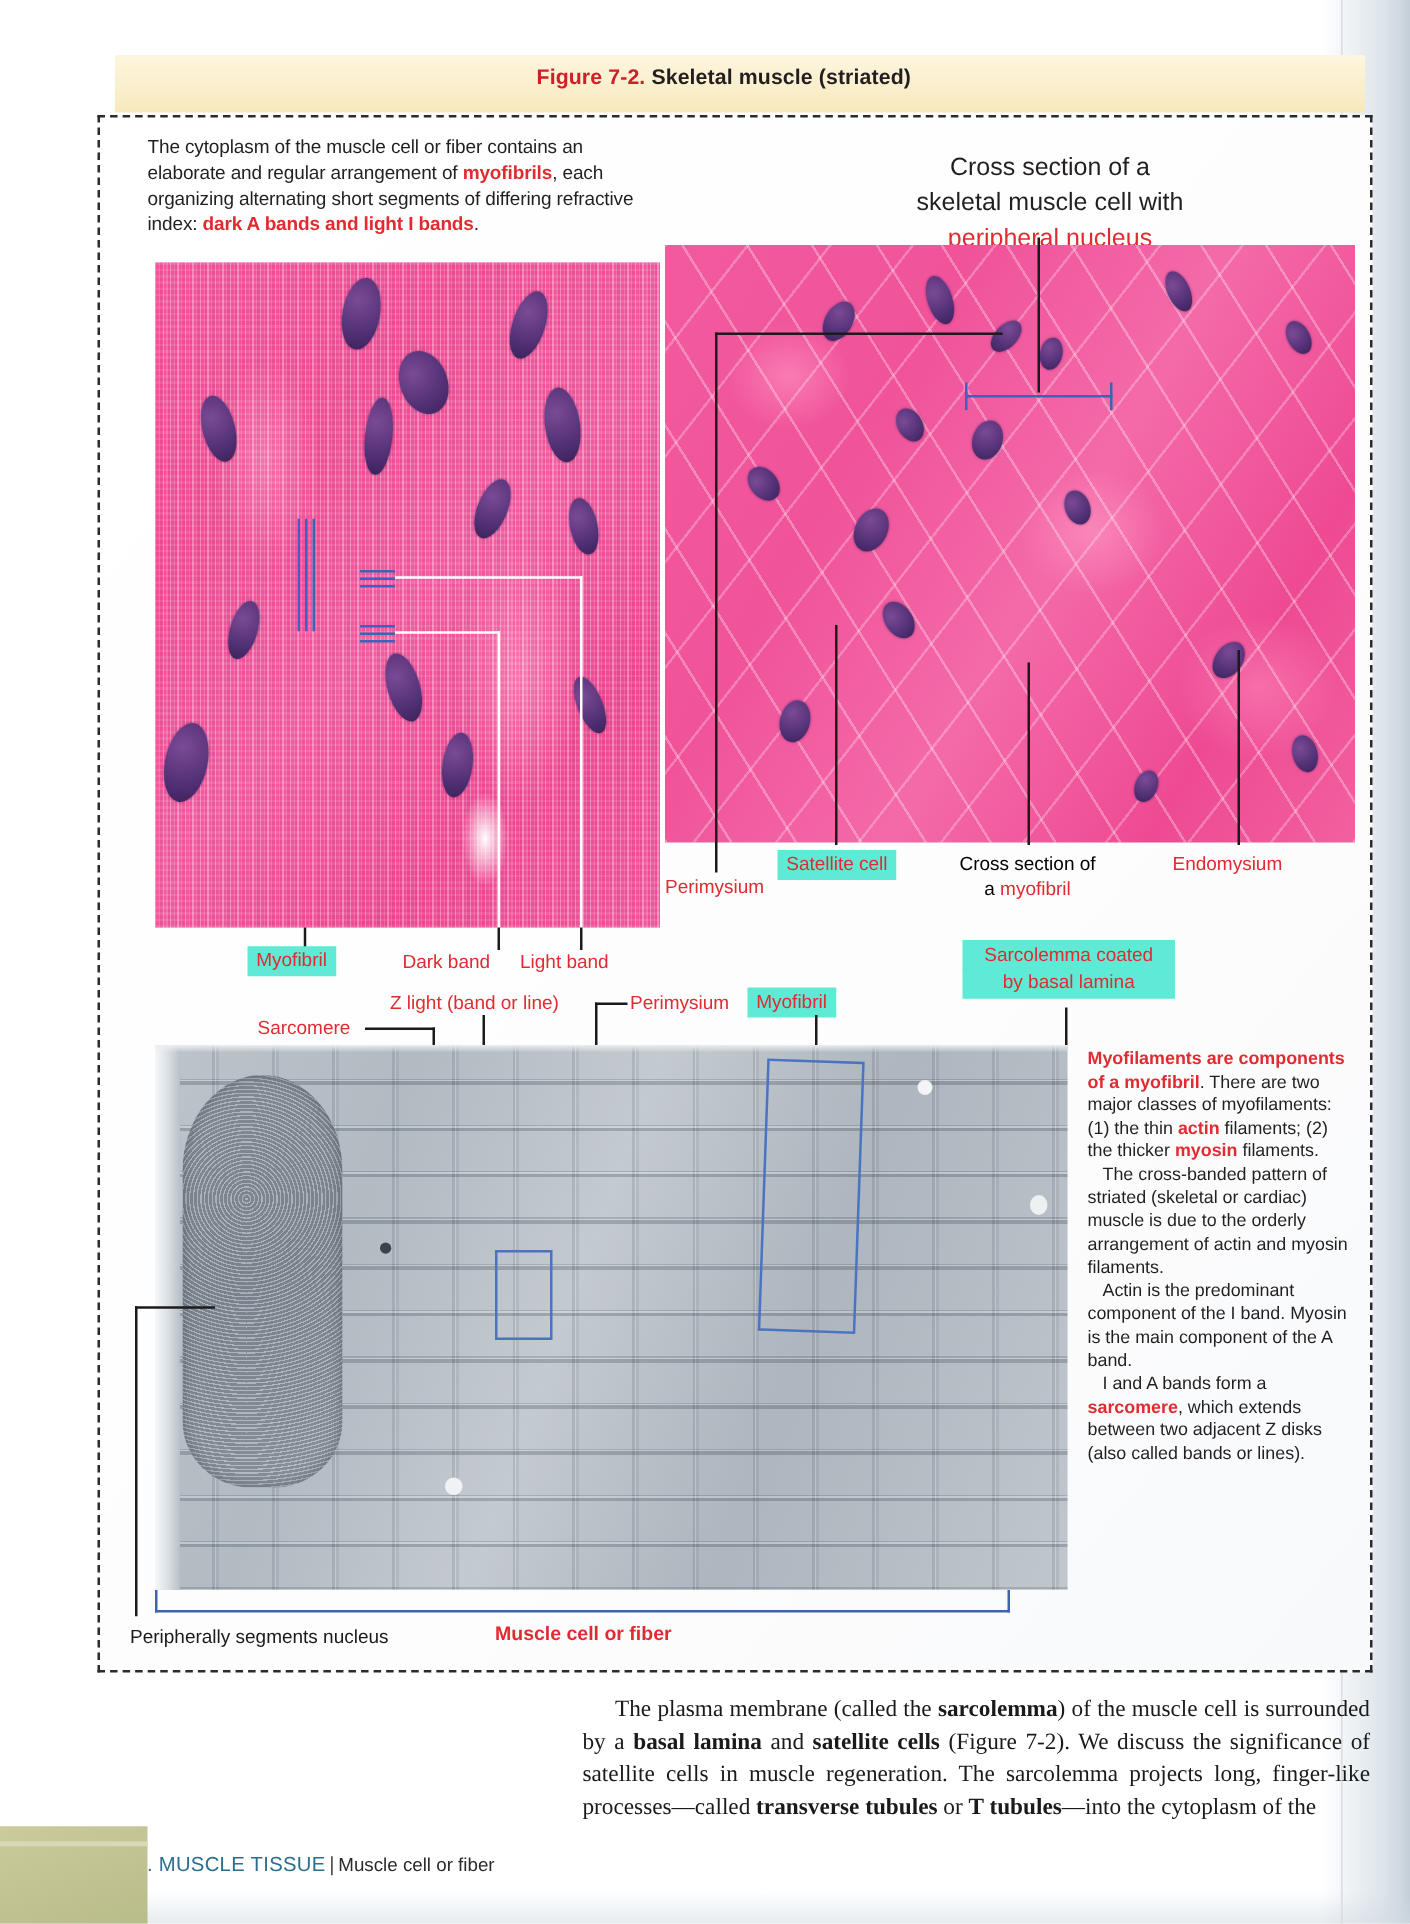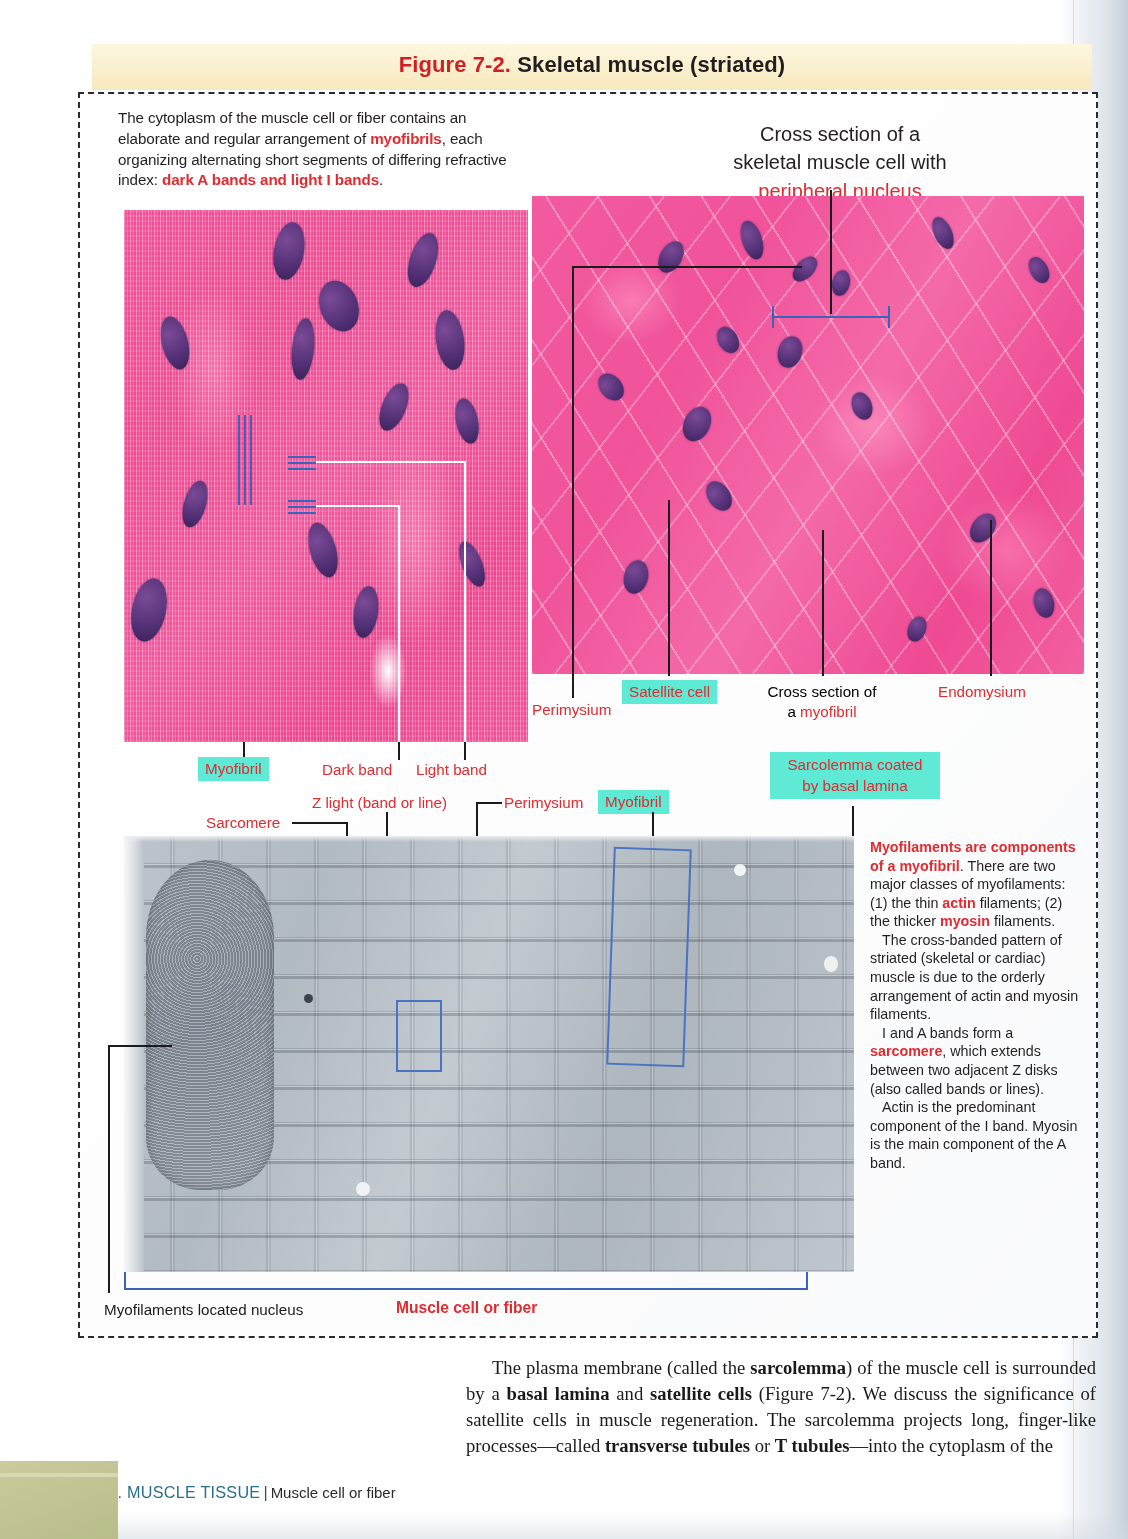--- a/index.html
+++ b/index.html
@@ -31,22 +31,22 @@
   #corner-tab-top{
     position:absolute;left:0;bottom:62px;width:118px;height:4px;background:#d8d8b4;
   }
 
   
   #title-band{
     position:absolute;left:92px;top:44px;width:1000px;height:46px;
     background:linear-gradient(to bottom,#fdf6df 0%,#faefcd 55%,#f7e9bd 100%);
   }
   #figure-title{
-    position:absolute;left:92px;top:52px;width:1000px;height:30px;
-    text-align:center;font-size:22px;letter-spacing:.1px;
+    position:absolute;left:79px;top:52px;width:1000px;height:30px;
+    text-align:center;font-size:17px;letter-spacing:.1px;
     font-weight:bold;color:#231f20;
   }
   #figure-title .fignum{color:#cf2027;}
 
   
   #figure-frame{
     position:absolute;left:78px;top:92px;width:1016px;height:1242px;
     border:2px dashed #2b2b2b;
     background:linear-gradient(to bottom right,#ffffff 0%,#fdfdfd 60%,#f8f9fb 100%);
   }
@@ -305,28 +305,28 @@
 <div class="bluebox" style="left:396px;top:1000px;width:42px;height:68px;"></div>
 <div class="bluebox" style="left:610px;top:848px;width:74px;height:214px;transform:rotate(2deg);"></div>
 
 <div class="blueline" style="left:124px;top:1288px;width:684px;height:2px;"></div>
 <div class="blueline" style="left:124px;top:1272px;width:2px;height:18px;"></div>
 <div class="blueline" style="left:806px;top:1272px;width:2px;height:18px;"></div>
 
 <div class="blackline" style="left:108px;top:1045px;width:64px;height:2px;"></div>
 <div class="blackline" style="left:108px;top:1045px;width:2px;height:248px;"></div>
 
-<div class="lbl" style="left:104px;top:1300px;color:#1a1a1a;">Myofilaments located nucleus</div>
+<div class="lbl" style="left:104px;top:1300px;color:#1a1a1a;">Peripherally segments nucleus</div>
 <div class="lbl redb" style="left:396px;top:1298px;font-size:15.6px;">Muscle cell or fiber</div>
 
 <div id="right-text">
   <p><span class="redb">Myofilaments are</span> <span class="redb">components of a myofibril</span><span>. There are two major classes of myofilaments:  (1) the thin </span><span class="redb">actin</span><span> filaments;  (2) the thicker </span><span class="redb">myosin</span><span> filaments.</span></p>
   <p class="ind">The cross-banded pattern of striated (skeletal or cardiac) muscle is due to the orderly arrangement of actin and myosin filaments.</p>
+  <p class="ind">Actin is the predominant component of the I band. Myosin is the main component of the A band.</p>
   <p class="ind"><span>I and A bands form a </span><span class="redb">sarcomere</span><span>, which extends between two adjacent Z disks (also called bands or lines).</span></p>
-  <p class="ind">Actin is the predominant component of the I band. Myosin is the main component of the A band.</p>
 </div>
 
 <div id="body-par"><span>The plasma membrane (called the </span><b>sarcolemma</b><span>) of the muscle cell is surrounded by a </span><b>basal lamina</b><span> and </span><b>satellite cells</b><span> (Figure 7-2). We discuss the significance of satellite cells in muscle regeneration. The sarcolemma projects long, finger-like processes—called </span><b>transverse tubules</b><span> or </span><b>T tubules</b><span>—into the cytoplasm of the</span></div>
 
 <div id="footer">
   <span class="pg">204</span>
   <span class="sep">|</span>
   <span class="chap">7. MUSCLE TISSUE</span>
   <span class="sep">|</span>
   <span class="sub">Muscle cell or fiber</span>

